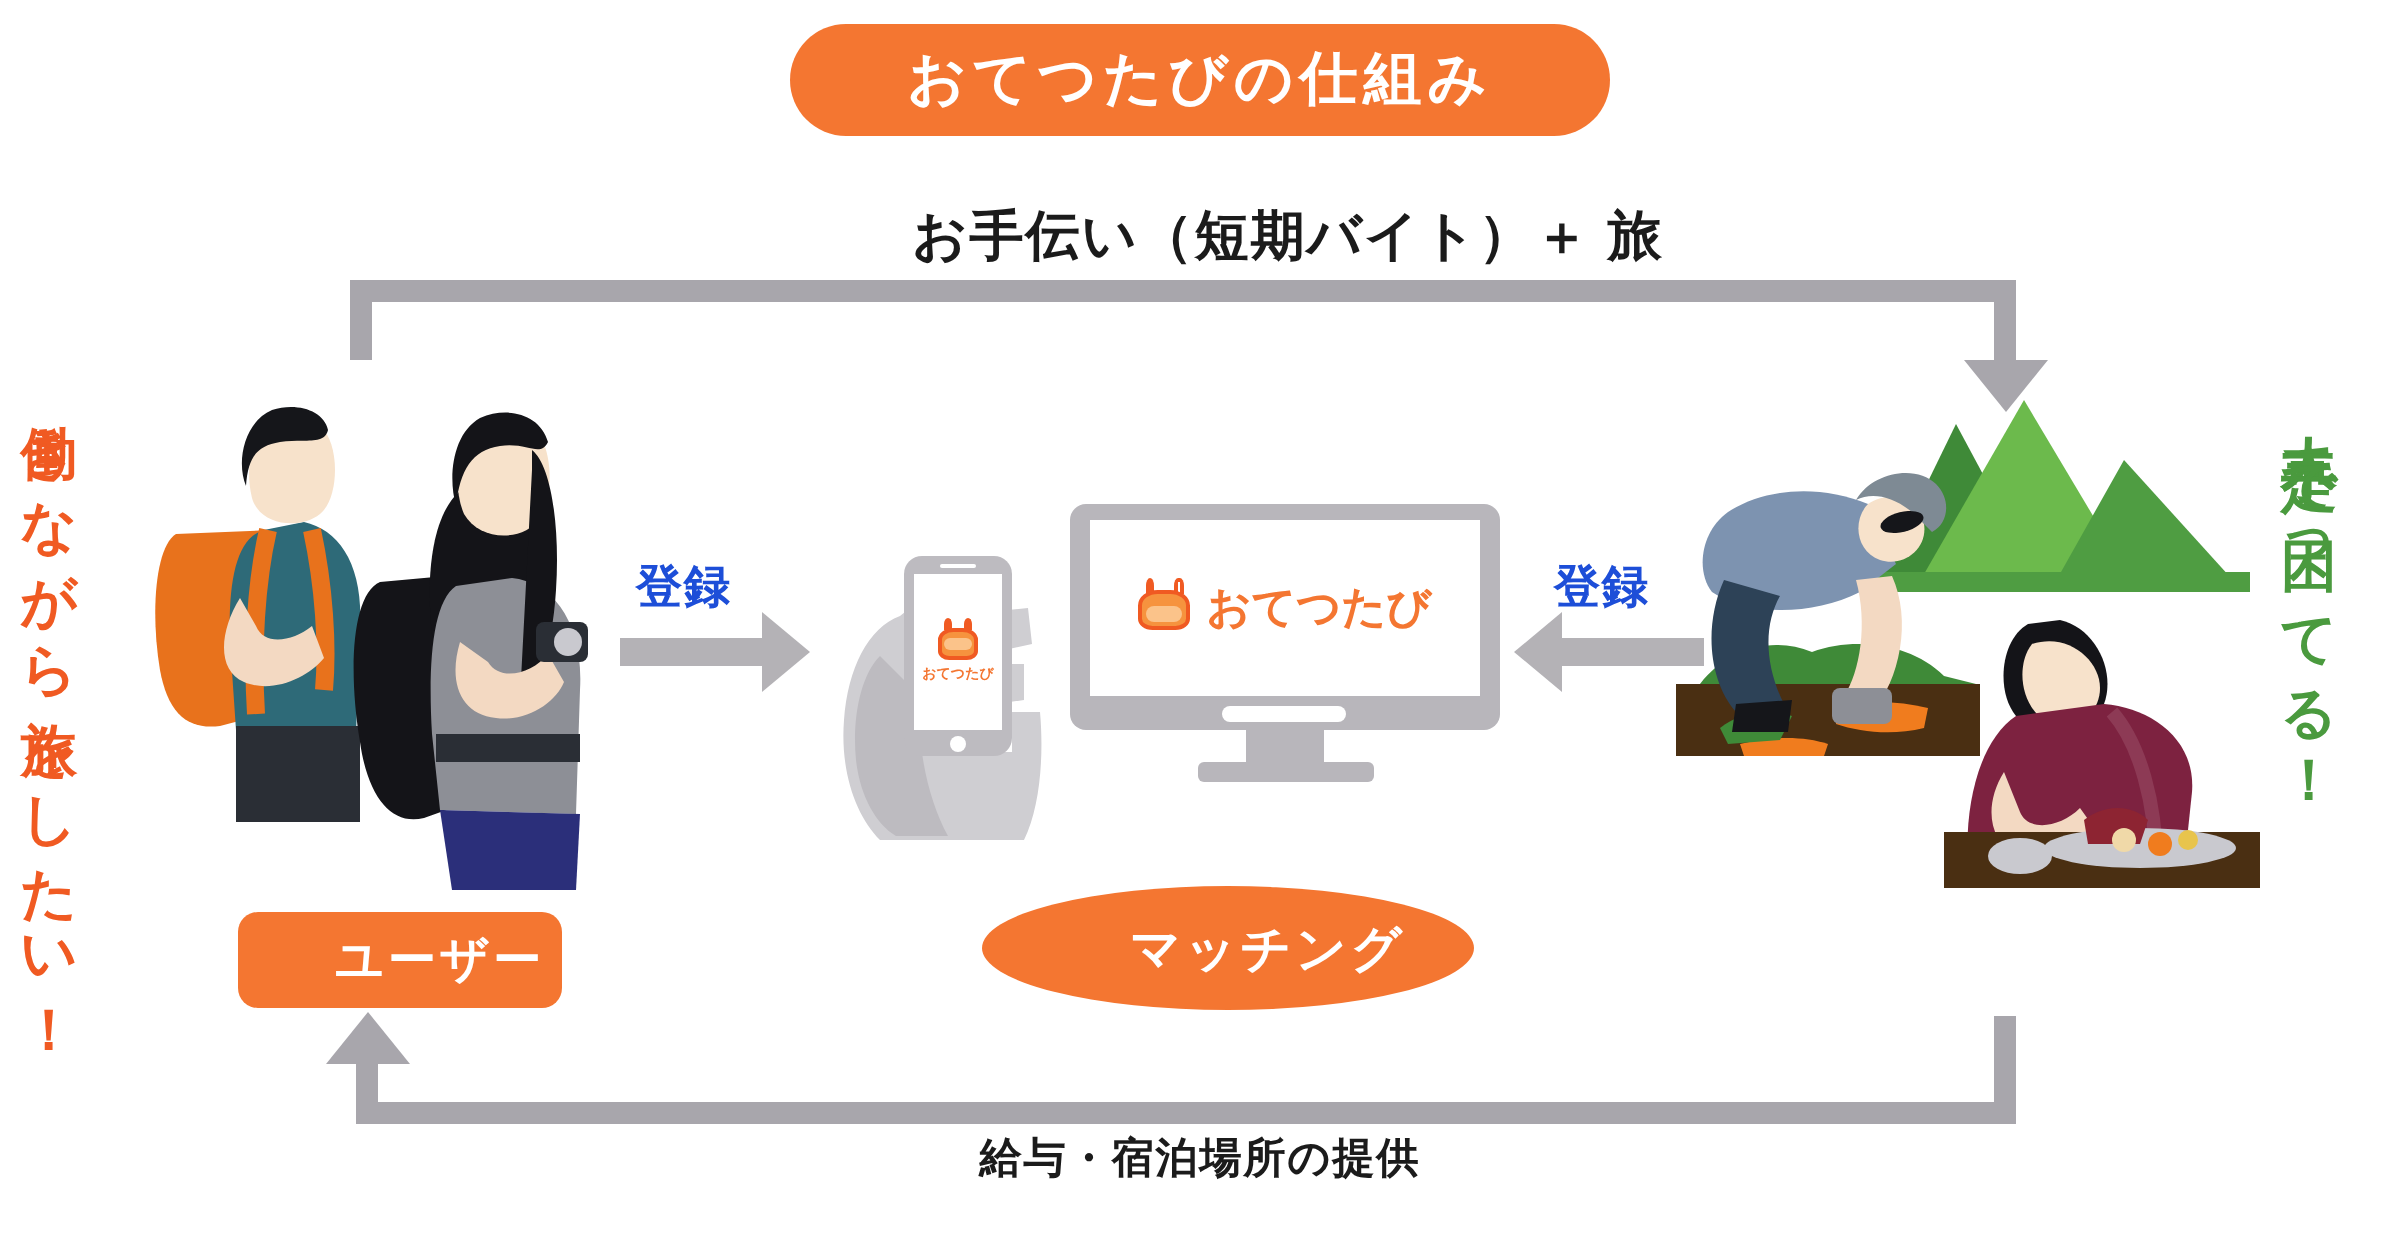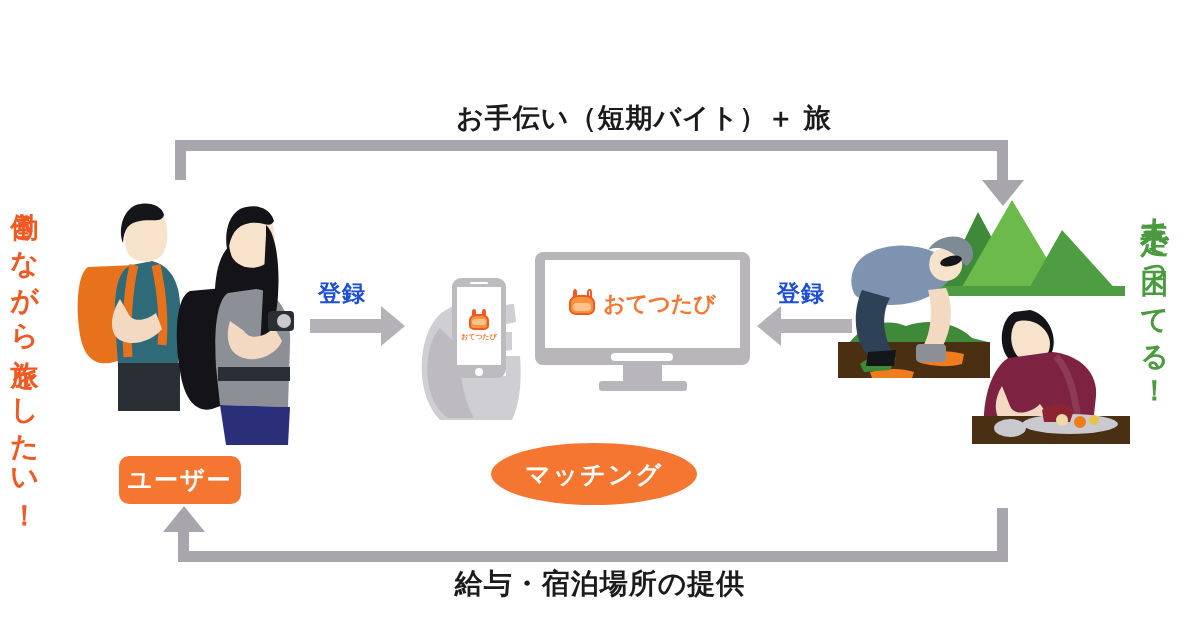--- a/index.html
+++ b/index.html
@@ -22,21 +22,21 @@
 
   
   .top-caption{
     position:absolute;left:0;top:100px;width:1200px;text-align:center;
     font-size:27px;font-weight:bold;color:#1b1b1b;letter-spacing:1px;margin-left:44px;
   }
 
   
   .bottom-caption{
     position:absolute;left:0;top:565px;width:1200px;text-align:center;
-    font-size:28px;font-weight:bold;color:#1b1b1b;letter-spacing:1px;
+    font-size:21px;font-weight:bold;color:#1b1b1b;letter-spacing:1px;
   }
 
   
   .vtext{
     position:absolute;
     writing-mode:vertical-rl;
     font-size:28px;font-weight:bold;letter-spacing:4px;
     line-height:1;
     white-space:nowrap;
   }
@@ -78,21 +78,21 @@
   }
   .reg-headL{
     position:absolute;width:0;height:0;
     border-top:20px solid transparent;border-bottom:20px solid transparent;
     border-right:24px solid #b4b2b6;top:0;
   }
 
   
   .pill{
     position:absolute;display:flex;align-items:center;justify-content:center;
-    color:#ffffff;font-weight:bold;border-radius:10px;letter-spacing:2px;
+    color:#ffffff;font-weight:bold;border-radius:10px;letter-spacing:2px;padding-left:40px;
   }
   #pill-user{left:119px;top:456px;width:122px;height:48px;background:#f47631;font-size:24px;}
   #pill-biz{left:924px;top:456px;width:156px;height:50px;background:#4a9a3e;font-size:24px;}
   #pill-match{
     left:491px;top:443px;width:206px;height:62px;background:#f47631;
     border-radius:50%;font-size:25px;
   }
 
   
   #monitor{position:absolute;left:535px;top:252px;width:215px;height:140px;}
@@ -167,20 +167,21 @@
 
   
   #ill-left{position:absolute;left:70px;top:195px;width:245px;height:255px;}
   #ill-right{position:absolute;left:830px;top:190px;width:300px;height:255px;}
 </style>
 </head>
 <body>
 
 <div id="stage">
 
+  <div class="title-pill">おてつたびの仕組み</div>
 
   <div class="top-caption">お手伝い（短期バイト）＋ 旅</div>
 
   <div class="arrow-seg" id="top-h"></div>
   <div class="arrow-seg" id="top-vl"></div>
   <div class="arrow-seg" id="top-vr"></div>
   <div id="top-head"></div>
 
   <div class="arrow-seg" id="bot-h"></div>
   <div class="arrow-seg" id="bot-vr"></div>

